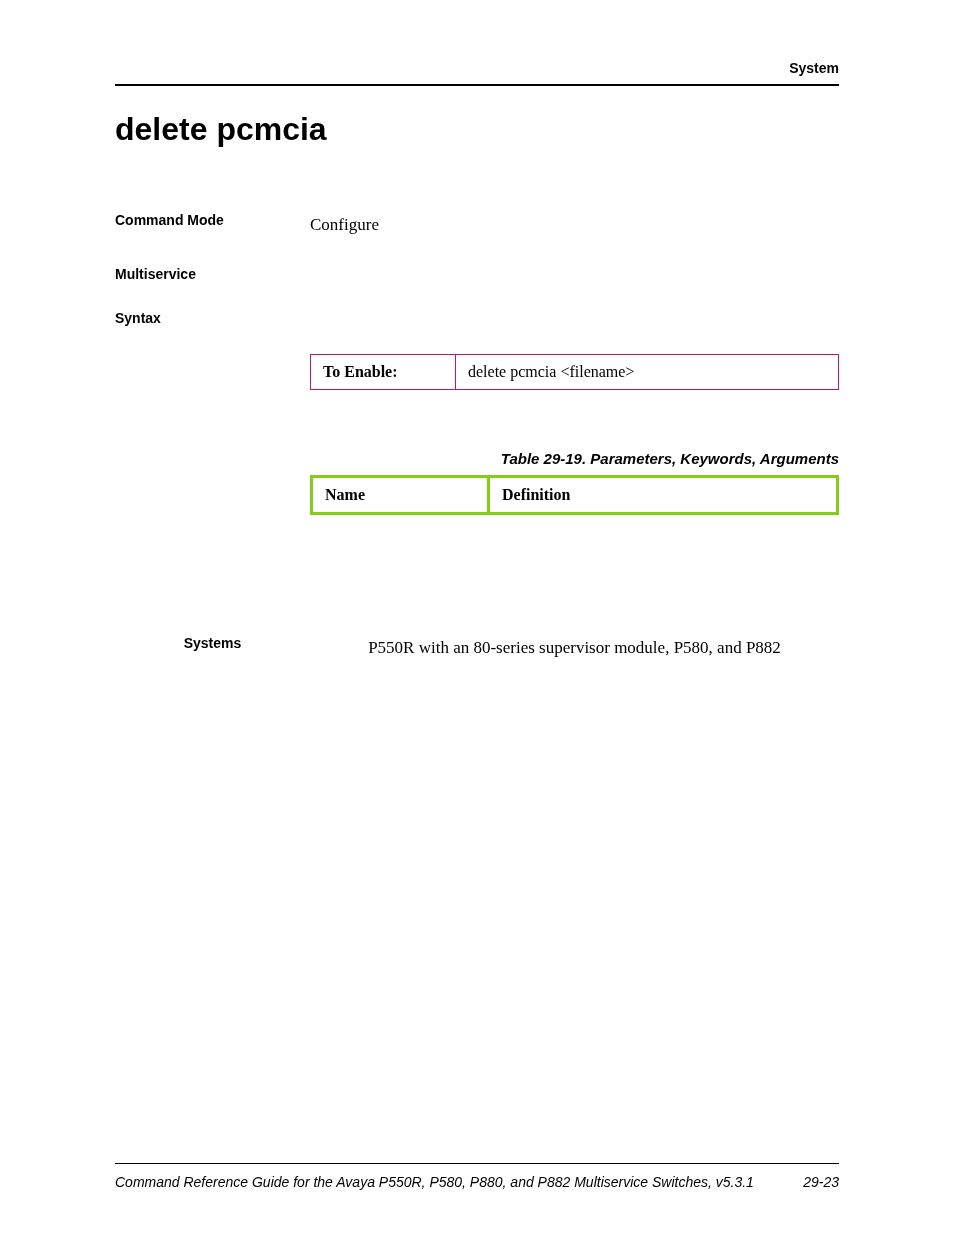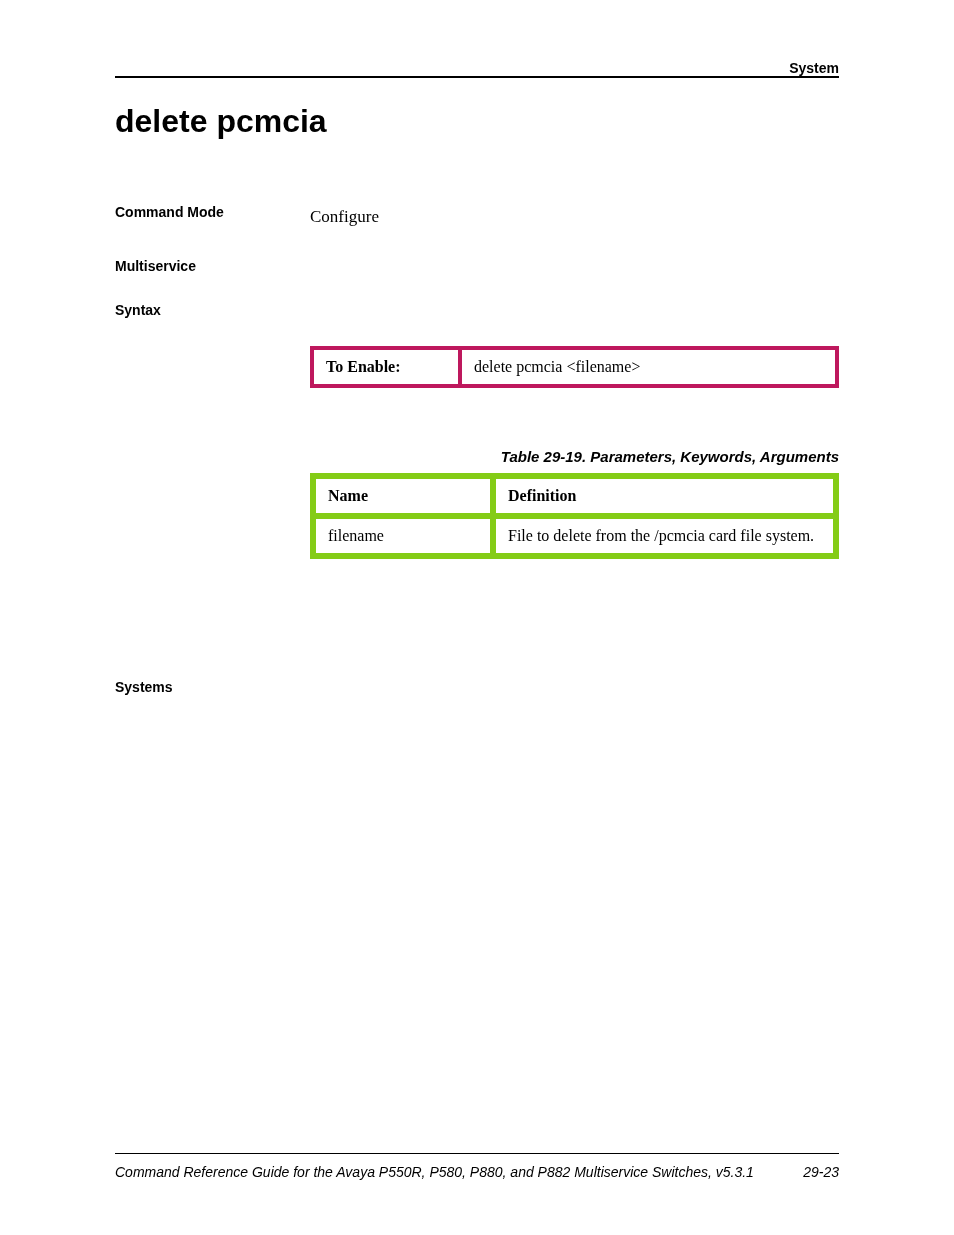--- a/index.html
+++ b/index.html
@@ -17,20 +17,21 @@
     padding: 60px 115px 0 115px;
     box-sizing: border-box;
     height: 100%;
     position: relative;
   }
   .header-label {
     text-align: right;
     font-family: Arial, Helvetica, sans-serif;
     font-weight: bold;
     font-size: 14px;
+    margin-bottom: 8px;
   }
   .top-rule {
     border: none;
     border-top: 2px solid #000;
     margin: 0 0 25px 0;
   }
   .title {
     font-family: Arial, Helvetica, sans-serif;
     font-weight: bold;
     font-size: 32px;
@@ -56,21 +57,21 @@
     font-family: Liberation Serif, serif;
   }
   .syntax-table {
     margin-left: 195px;
     margin-top: 10px;
     margin-bottom: 60px;
     border-collapse: collapse;
     width: calc(100% - 195px);
   }
   .syntax-table td {
-    border: 4px solid #be185d;
+    border: 1px solid #be185d;
     padding: 8px 12px;
     font-size: 16px;
   }
   .syntax-table td:first-child {
     font-weight: bold;
     width: 120px;
   }
   .table-caption {
     text-align: right;
     font-family: Arial, Helvetica, sans-serif;
@@ -80,51 +81,51 @@
     margin-left: 195px;
     margin-bottom: 8px;
   }
   .param-table {
     margin-left: 195px;
     border-collapse: collapse;
     width: calc(100% - 195px);
     margin-bottom: 40px;
   }
   .param-table th, .param-table td {
-    border: 6px solid #84cc16;
+    border: 3px solid #84cc16;
     padding: 8px 12px;
     text-align: left;
     font-size: 16px;
   }
   .param-table th {
     font-weight: bold;
     font-family: Georgia, 'Times New Roman', serif;
   }
   .param-table th:first-child {
     width: 150px;
   }
   .footer {
     position: absolute;
-    bottom: 55px;
+    bottom: 45px;
     left: 115px;
     right: 115px;
   }
   .bottom-rule {
     border: none;
     border-top: 1px solid #000;
     margin: 0 0 10px 0;
   }
   .footer-line {
     display: flex;
     justify-content: space-between;
     font-style: italic;
     font-size: 14px;
     font-family: Arial, Helvetica, sans-serif;
   }
-  .systems-row { margin-top: 120px; }
+  .systems-row { margin-top: 120px; text-align: center; }
 </style>
 </head>
 <body>
 
 <div class="page">
   <div class="header-label">System</div>
   <hr class="top-rule">
   <div class="title">delete pcmcia</div>
 
   <div class="row">
@@ -149,30 +150,27 @@
   </tbody>
     </table>
 
   <div class="table-caption">Table 29-19.  Parameters, Keywords, Arguments</div>
   <table class="param-table">
     <tbody>
         <tr>
       <th>Name</th>
       <th>Definition</th>
     </tr>
-    <tr>
-      <td>filename</td>
-      <td>File to delete from the /pcmcia card file system.</td>
-    </tr>
   </tbody>
     </table>
 
 
   <div class="row systems-row">
     <div class="side-heading">Systems</div>
+    <div class="body-text">P550R with an 80-series supervisor module, P580, and P882</div>
   </div>
 
   <div class="footer">
     <hr class="bottom-rule">
     <div class="footer-line">
       <span>Command Reference Guide for the Avaya P550R, P580, P880, and P882 Multiservice Switches, v5.3.1</span>
       <span>29-23</span>
     </div>
   </div>
 </div>

